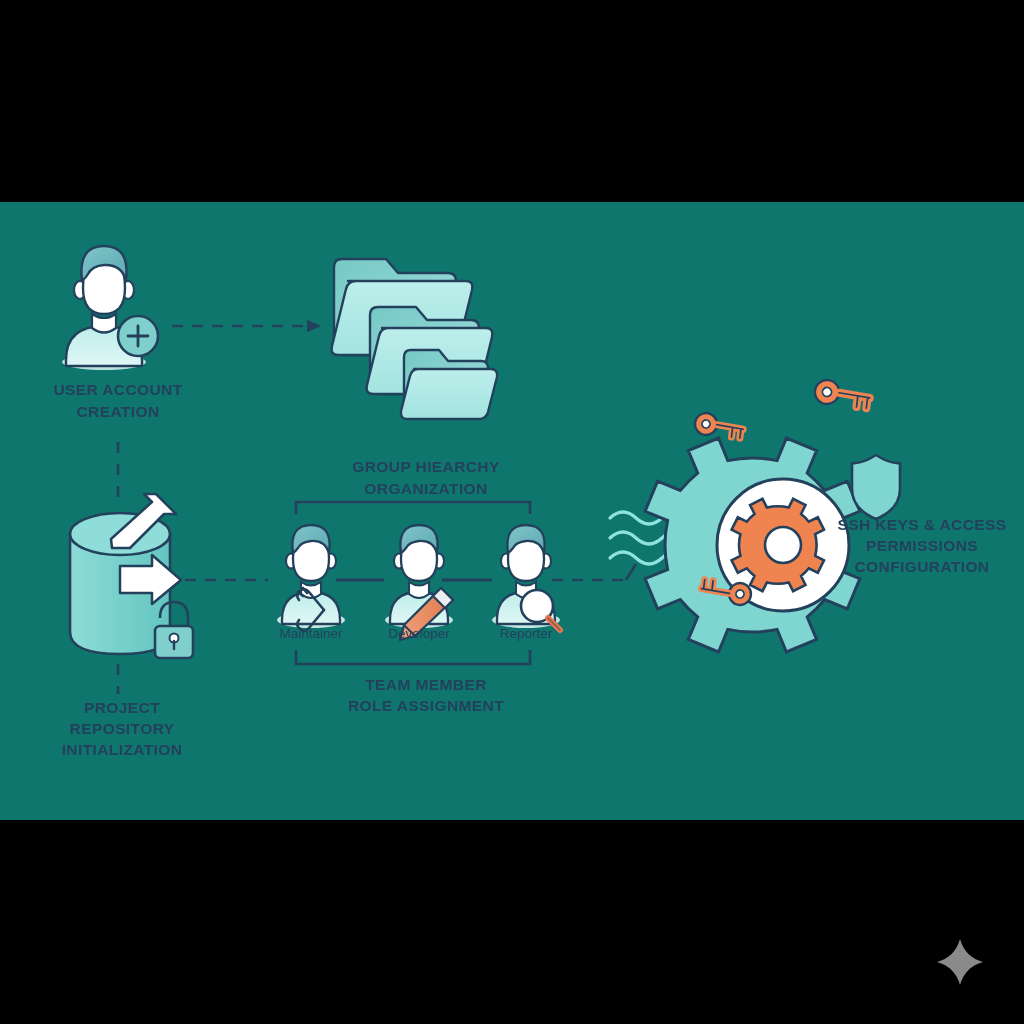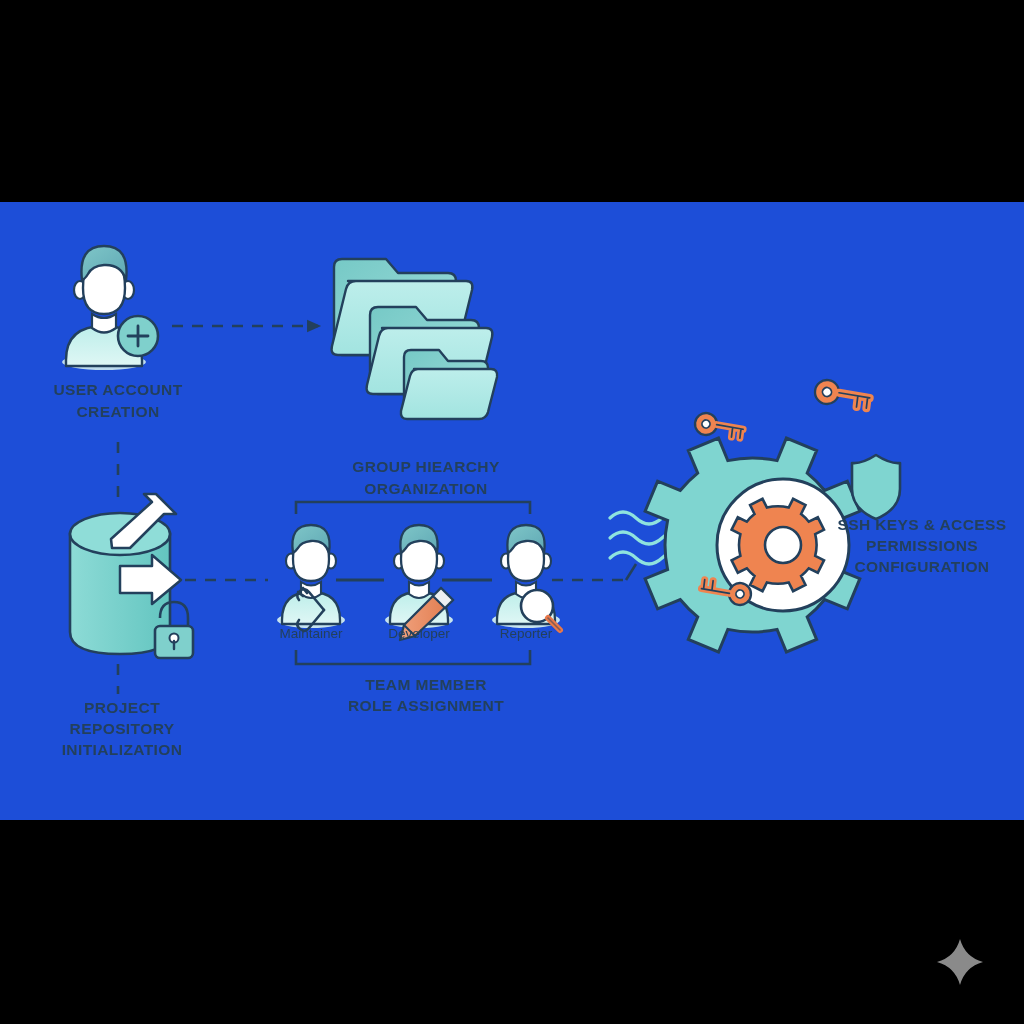--- a/index.html
+++ b/index.html
@@ -1,18 +1,18 @@
 <!DOCTYPE html>
 <html><head>
 <meta charset="utf-8">
 <style>
   html,body{margin:0;padding:0;background:#000;}
   body{width:1024px;height:1024px;overflow:hidden;font-family:"Liberation Sans",sans-serif;}
   #stage{position:relative;width:1024px;height:1024px;background:#000;}
-  #canvas{position:absolute;left:0;top:202px;width:1024px;height:618px;background:#1d4ed8;}
+  #canvas{position:absolute;left:0;top:202px;width:1024px;height:618px;background:#0f766e;}
   #canvas svg{display:block;width:1024px;height:618px;}
   .lbl{fill:#23405c;font-family:"Liberation Sans",sans-serif;font-weight:bold;letter-spacing:.4px;}
   .lbl-cap{font-size:15.5px;}
   .rolelbl{fill:#23405c;font-family:"Liberation Sans",sans-serif;font-weight:normal;font-size:13.5px;}
   .sparkle{position:absolute;right:38px;bottom:36px;width:52px;height:52px;}
 </style>
 </head>
 <body>
 
 <div id="stage">

